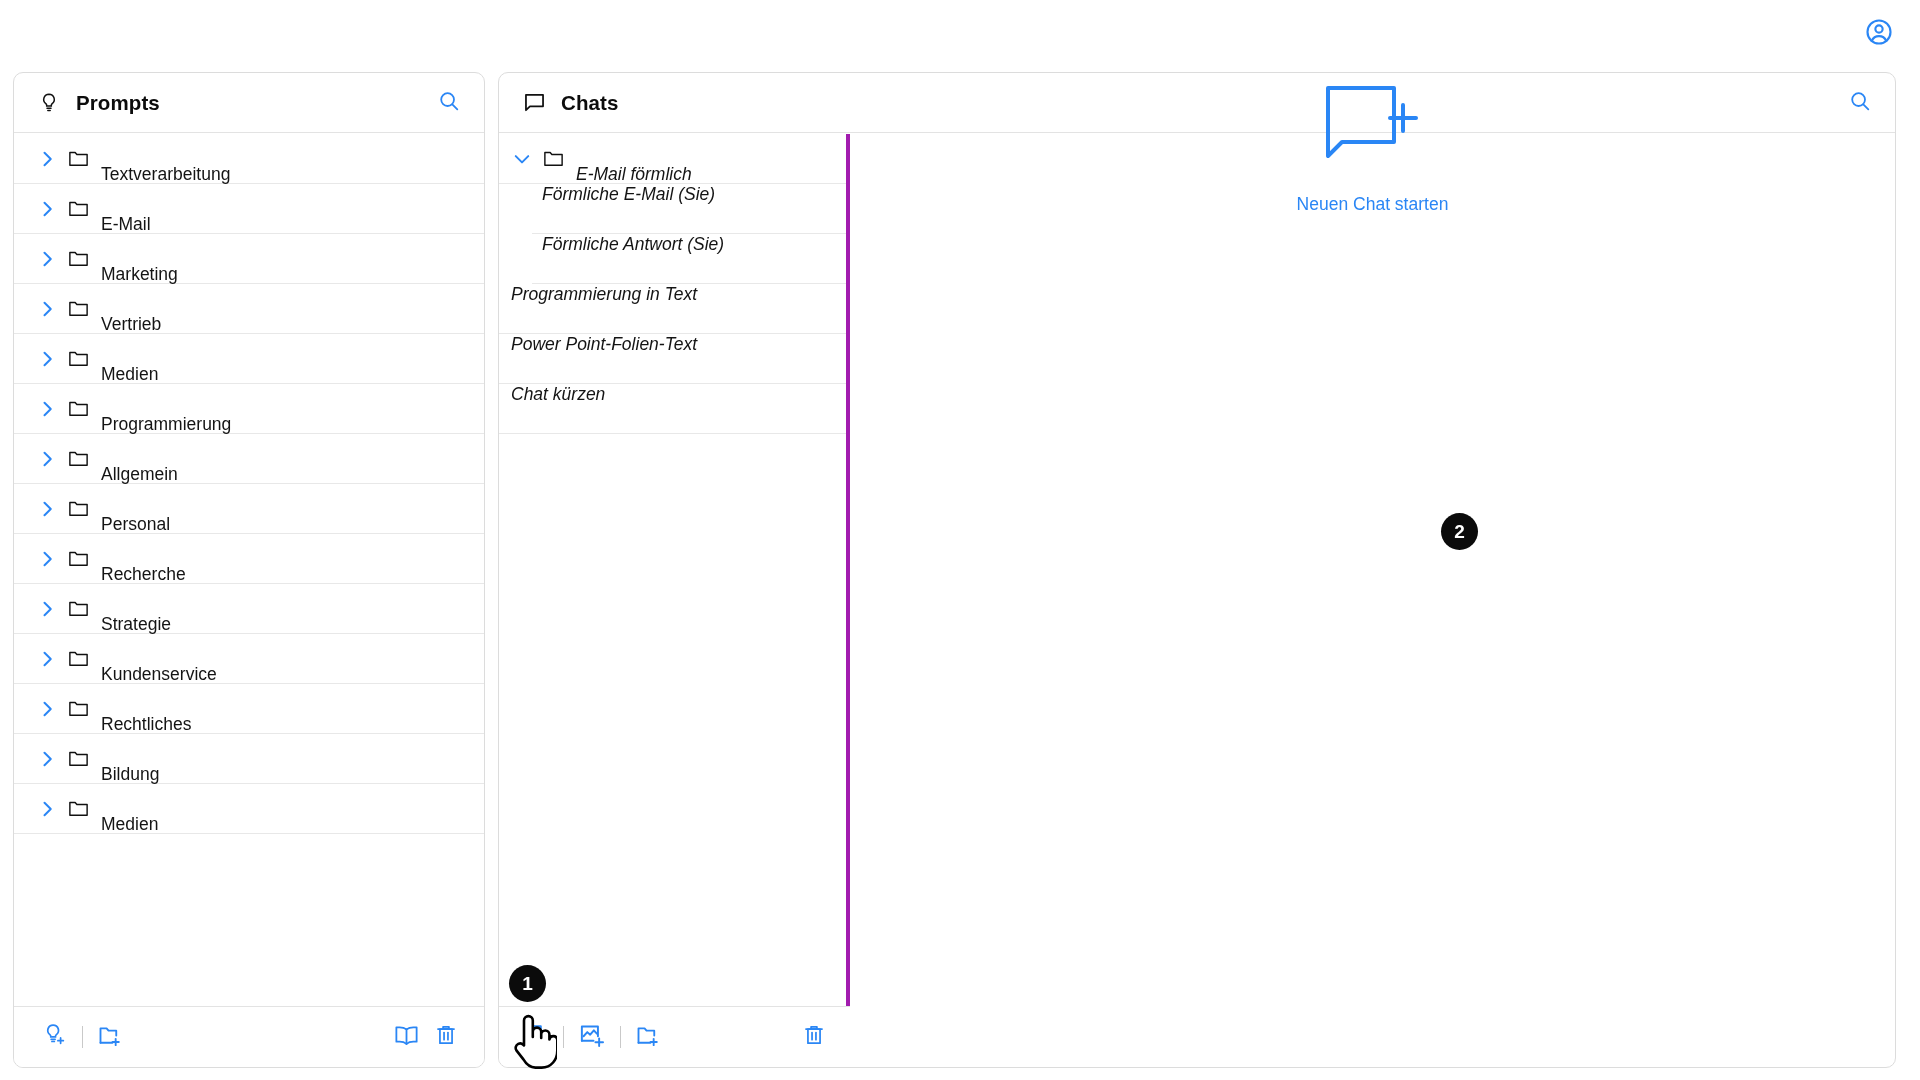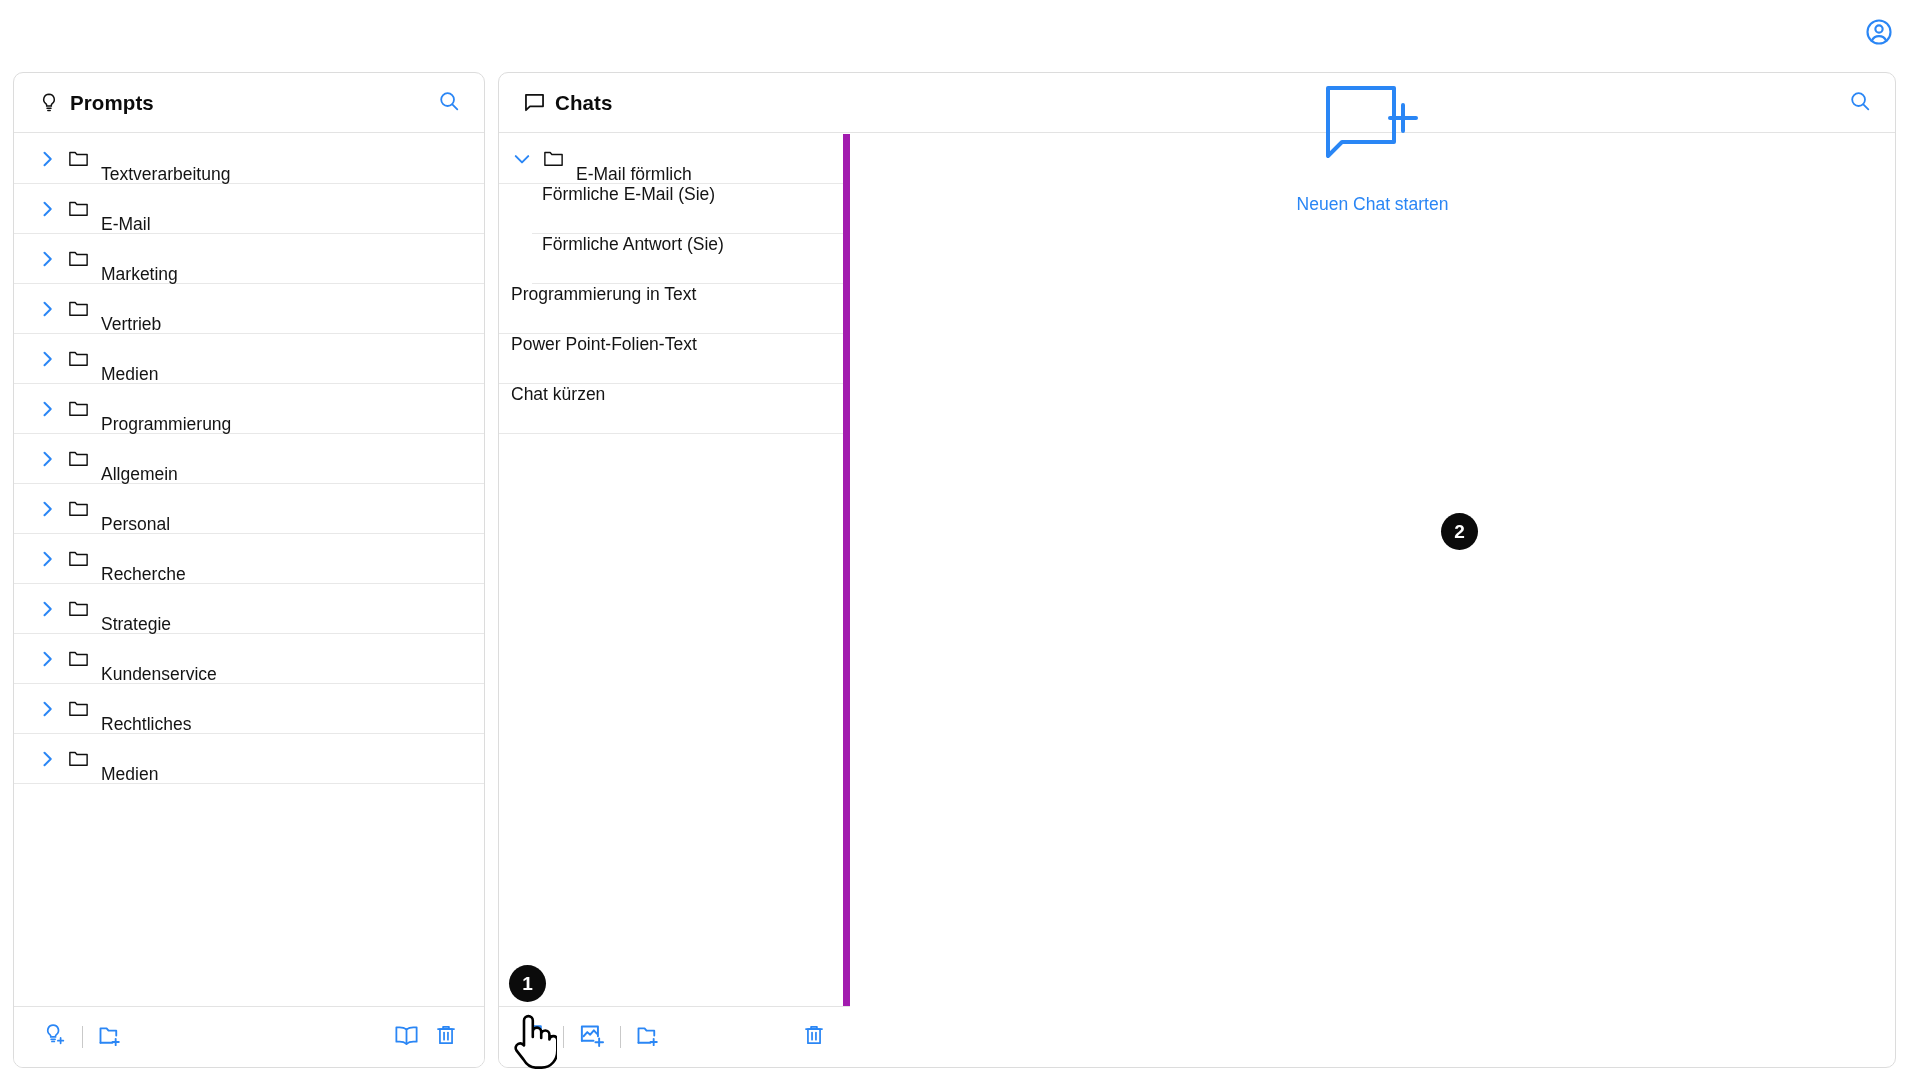--- a/index.html
+++ b/index.html
@@ -43,21 +43,21 @@
     border-bottom: 1px solid #e3e3e3;
     display: flex;
     align-items: center;
     padding: 0 18px 0 22px;
     position: relative;
   }
   .panel-header .title {
     font-size: 20.5px;
     font-weight: bold;
     color: #0c0c0c;
-    margin-left: 8px;
+    margin-left: 14px;
     letter-spacing: .1px;
   }
   .panel-header .hdr-icon {
     display: flex; align-items: center; justify-content: center;
     width: 26px; height: 26px;
   }
   .search-btn {
     position: absolute;
     right: 20px; top: 50%;
     transform: translateY(-50%);
@@ -147,22 +147,23 @@
   }
   .chats-body {
     position: absolute;
     top: 61px; bottom: 61px;
     left: 0; right: 0;
     display: flex;
   }
   .chats-list {
     width: 351px;
     flex: 0 0 auto;
-    border-right: 7px solid #a21caf;
+    border-right: 4px solid #a21caf;
     overflow: hidden;
+    font-style: italic;
   }
   .chats-main {
     flex: 1 1 auto;
     position: relative;
     display: flex;
     align-items: flex-start;
     justify-content: center;
   }
   .empty-state {
     display: flex;
@@ -402,20 +403,33 @@
             <svg width="20" height="20" viewBox="0 0 24 24" fill="none" stroke="#2a86f5" stroke-width="2.4" stroke-linecap="round" stroke-linejoin="round">
               <path d="M9 4.5l7.5 7.5L9 19.5"></path>
             </svg>
           </span>
           <span class="folder">
             <svg width="23" height="23" viewBox="0 0 24 24" fill="none" stroke="#111" stroke-width="1.5" stroke-linecap="round" stroke-linejoin="round">
               <path d="M3 19V5.8h5.5l1.8 2.1H21V19z"></path>
             </svg>
           </span>
           <span class="label">Rechtliches</span>
+        </div>
+        <div class="tree-row">
+          <span class="chev">
+            <svg width="20" height="20" viewBox="0 0 24 24" fill="none" stroke="#2a86f5" stroke-width="2.4" stroke-linecap="round" stroke-linejoin="round">
+              <path d="M9 4.5l7.5 7.5L9 19.5"></path>
+            </svg>
+          </span>
+          <span class="folder">
+            <svg width="23" height="23" viewBox="0 0 24 24" fill="none" stroke="#111" stroke-width="1.5" stroke-linecap="round" stroke-linejoin="round">
+              <path d="M3 19V5.8h5.5l1.8 2.1H21V19z"></path>
+            </svg>
+          </span>
+          <span class="label">Bildung</span>
         </div>
         <div class="tree-row">
           <span class="chev">
             <svg width="20" height="20" viewBox="0 0 24 24" fill="none" stroke="#2a86f5" stroke-width="2.4" stroke-linecap="round" stroke-linejoin="round">
               <path d="M9 4.5l7.5 7.5L9 19.5"></path>
             </svg>
           </span>
           <span class="folder">
             <svg width="23" height="23" viewBox="0 0 24 24" fill="none" stroke="#111" stroke-width="1.5" stroke-linecap="round" stroke-linejoin="round">
               <path d="M3 19V5.8h5.5l1.8 2.1H21V19z"></path>

